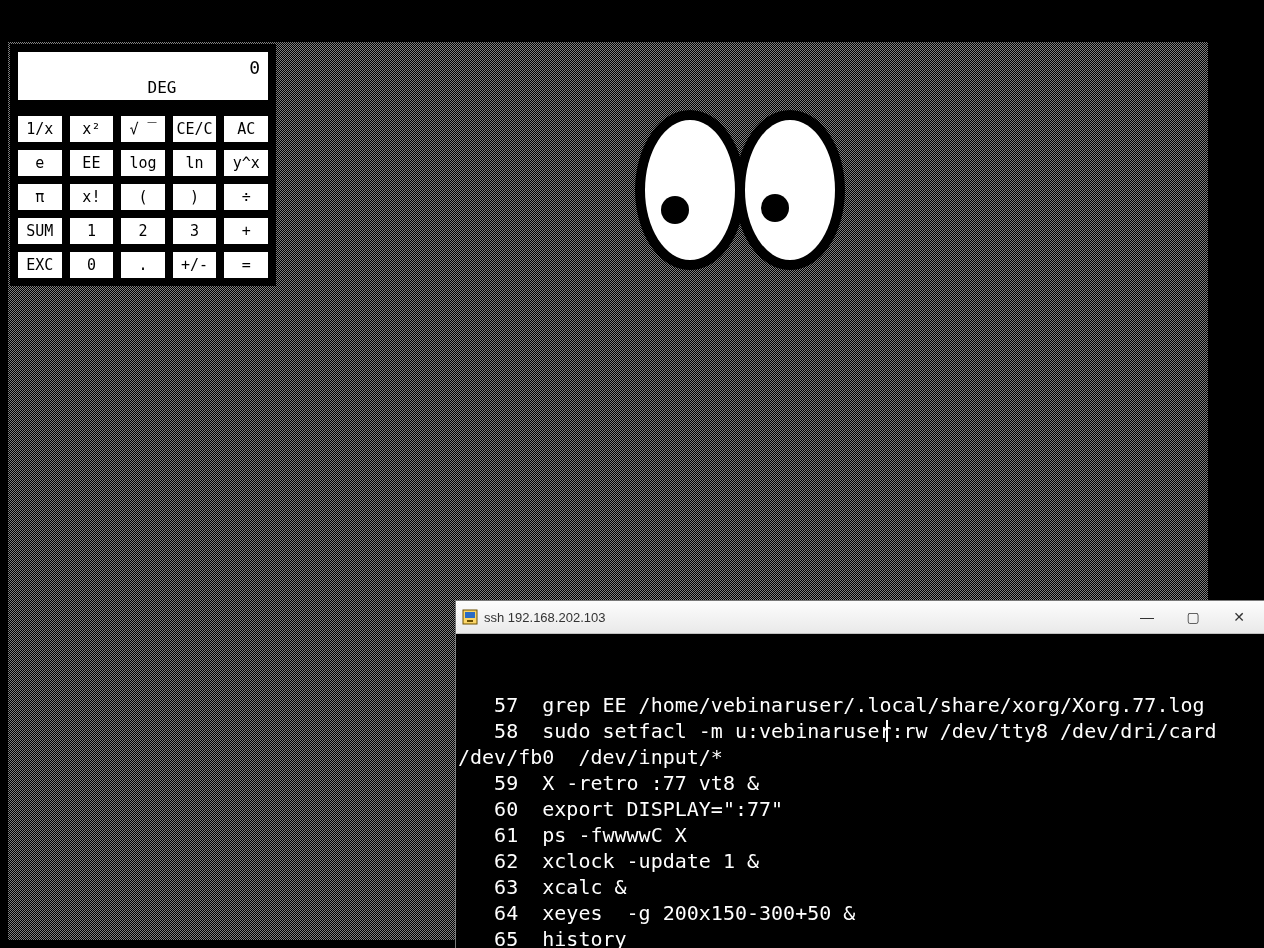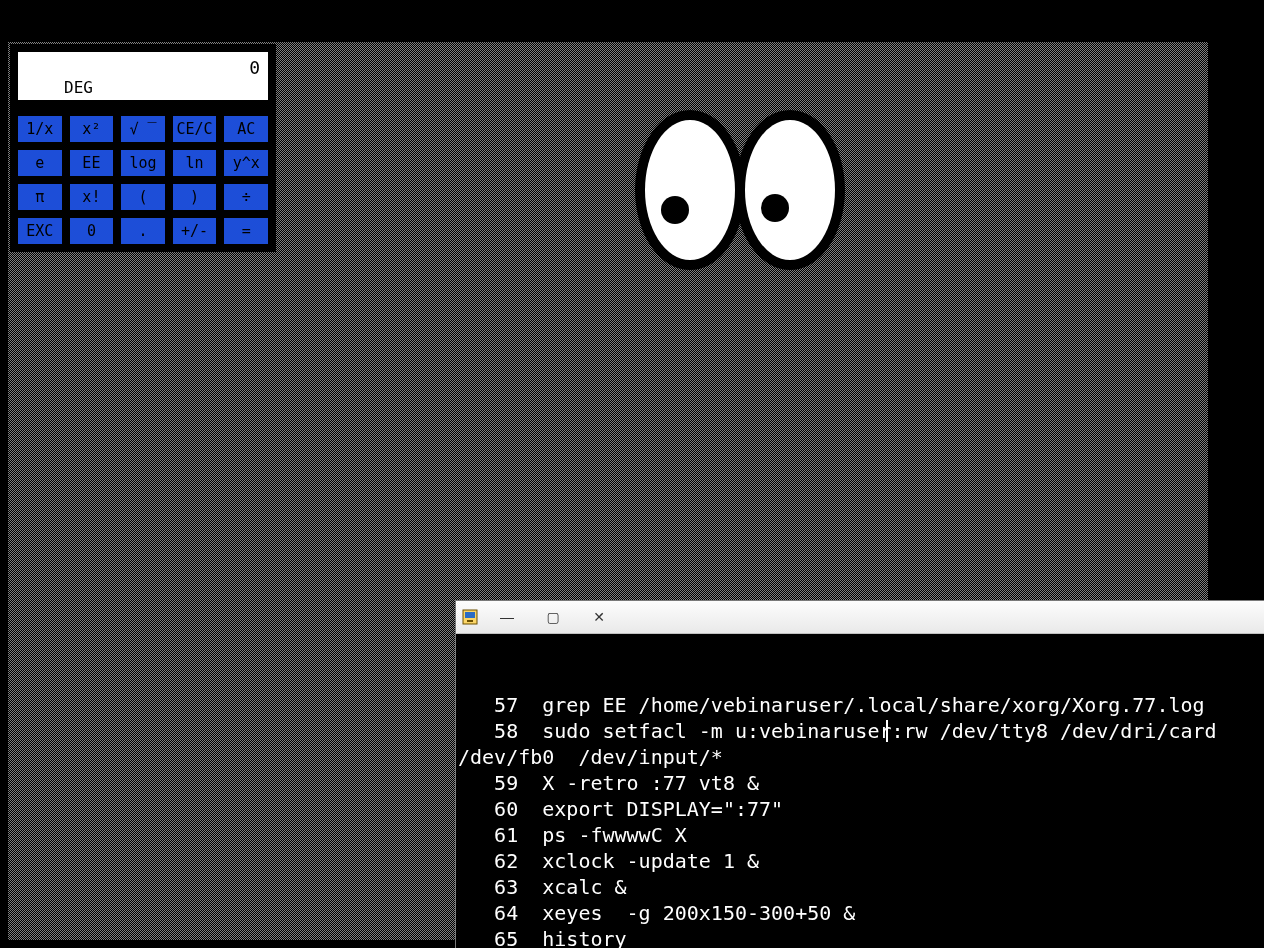--- a/index.html
+++ b/index.html
@@ -47,38 +47,38 @@
     box-sizing: border-box;
     font-family: "DejaVu Sans Mono","Courier New",monospace;
   }
   #xcalc-display .value {
     text-align: right;
     font-size: 18px;
     line-height: 20px;
     min-height: 20px;
   }
   #xcalc-display .mode {
-    text-align: left;
+    text-align: center;
     padding-left: 38px;
     font-size: 16px;
     line-height: 20px;
     min-height: 20px;
   }
   #xcalc-keys {
     margin-top: 10px;
   }
   .krow {
     display: flex;
     gap: 4px;
     padding: 2px 2px;
   }
   .kbtn {
     flex: 1 1 0;
     height: 30px;
-    background: #1d4ed8;
+    background: #ffffff;
     border: 2px solid #000;
     box-sizing: border-box;
     font-family: "DejaVu Sans Mono","Courier New",monospace;
     font-size: 15px;
     display: flex;
     align-items: center;
     justify-content: center;
     user-select: none;
   }
 
@@ -178,20 +178,27 @@
         <div class="kbtn">y^x</div>
       </div>
       <div class="krow">
         <div class="kbtn">π</div>
         <div class="kbtn">x!</div>
         <div class="kbtn">(</div>
         <div class="kbtn">)</div>
         <div class="kbtn">÷</div>
       </div>
       <div class="krow">
+        <div class="kbtn">SUM</div>
+        <div class="kbtn">1</div>
+        <div class="kbtn">2</div>
+        <div class="kbtn">3</div>
+        <div class="kbtn">+</div>
+      </div>
+      <div class="krow">
         <div class="kbtn">EXC</div>
         <div class="kbtn">0</div>
         <div class="kbtn">.</div>
         <div class="kbtn">+/-</div>
         <div class="kbtn">=</div>
       </div>
     </div>
 </div>
 
 <div id="xeyes">
@@ -207,20 +214,21 @@
 
 <div id="putty">
   <div id="putty-titlebar">
     <span class="icon">
       <svg width="16" height="16" viewBox="0 0 16 16">
         <rect x="1" y="1" width="14" height="14" fill="#fcd667" stroke="#6b4f00"></rect>
         <rect x="3" y="3" width="10" height="6" fill="#2b6cc4"></rect>
         <rect x="5" y="11" width="6" height="2" fill="#6b4f00"></rect>
       </svg>
     </span>
+    <span class="title">ssh 192.168.202.103</span>
     <div class="winbtn">
         <span>—</span>
       </div>
     <div class="winbtn">
         <span>▢</span>
       </div>
     <div class="winbtn close">
         <span>✕</span>
       </div>
   </div>

